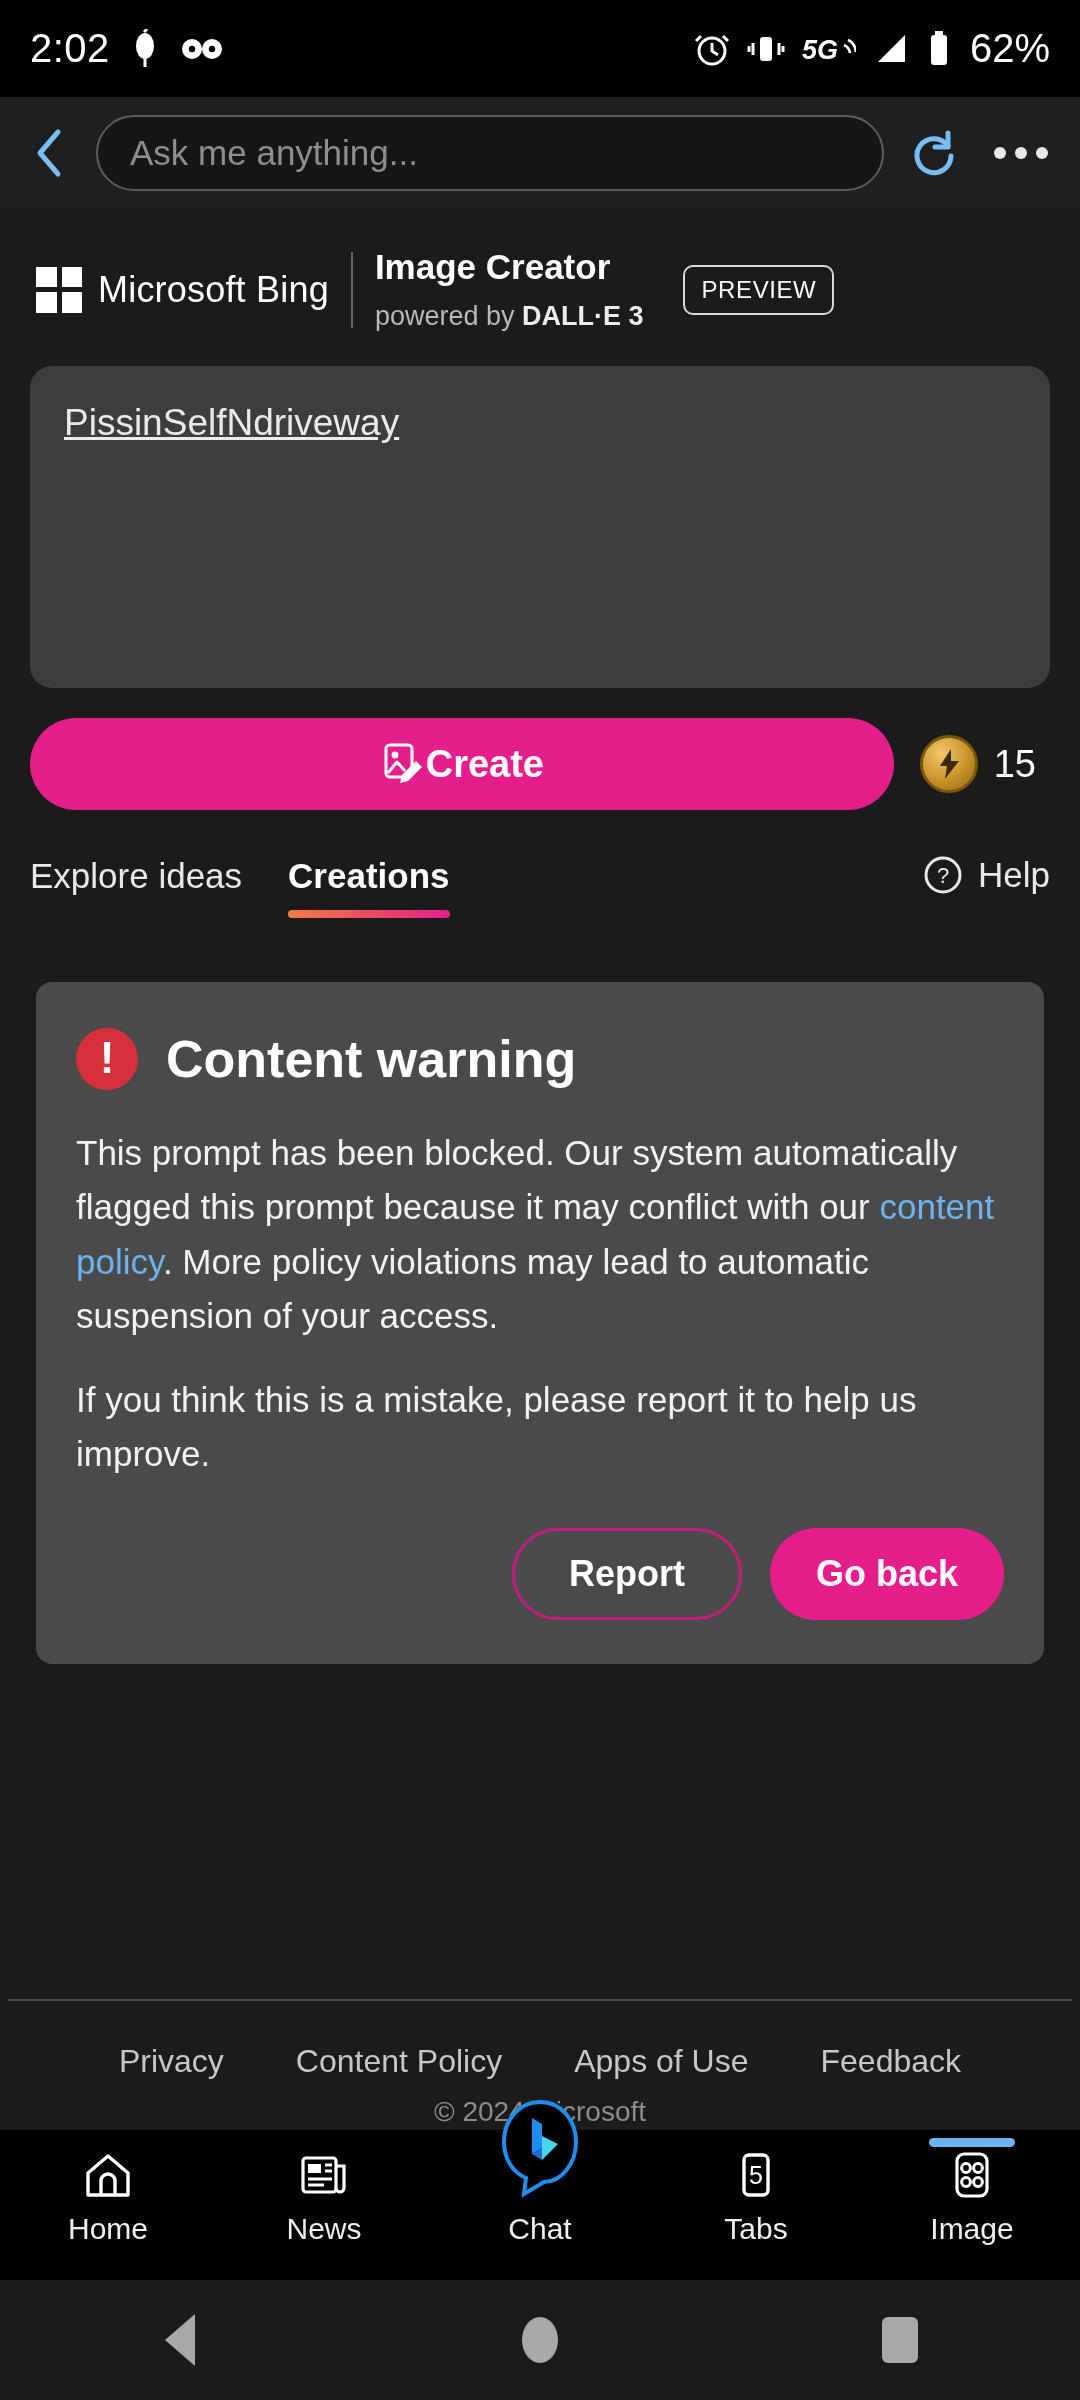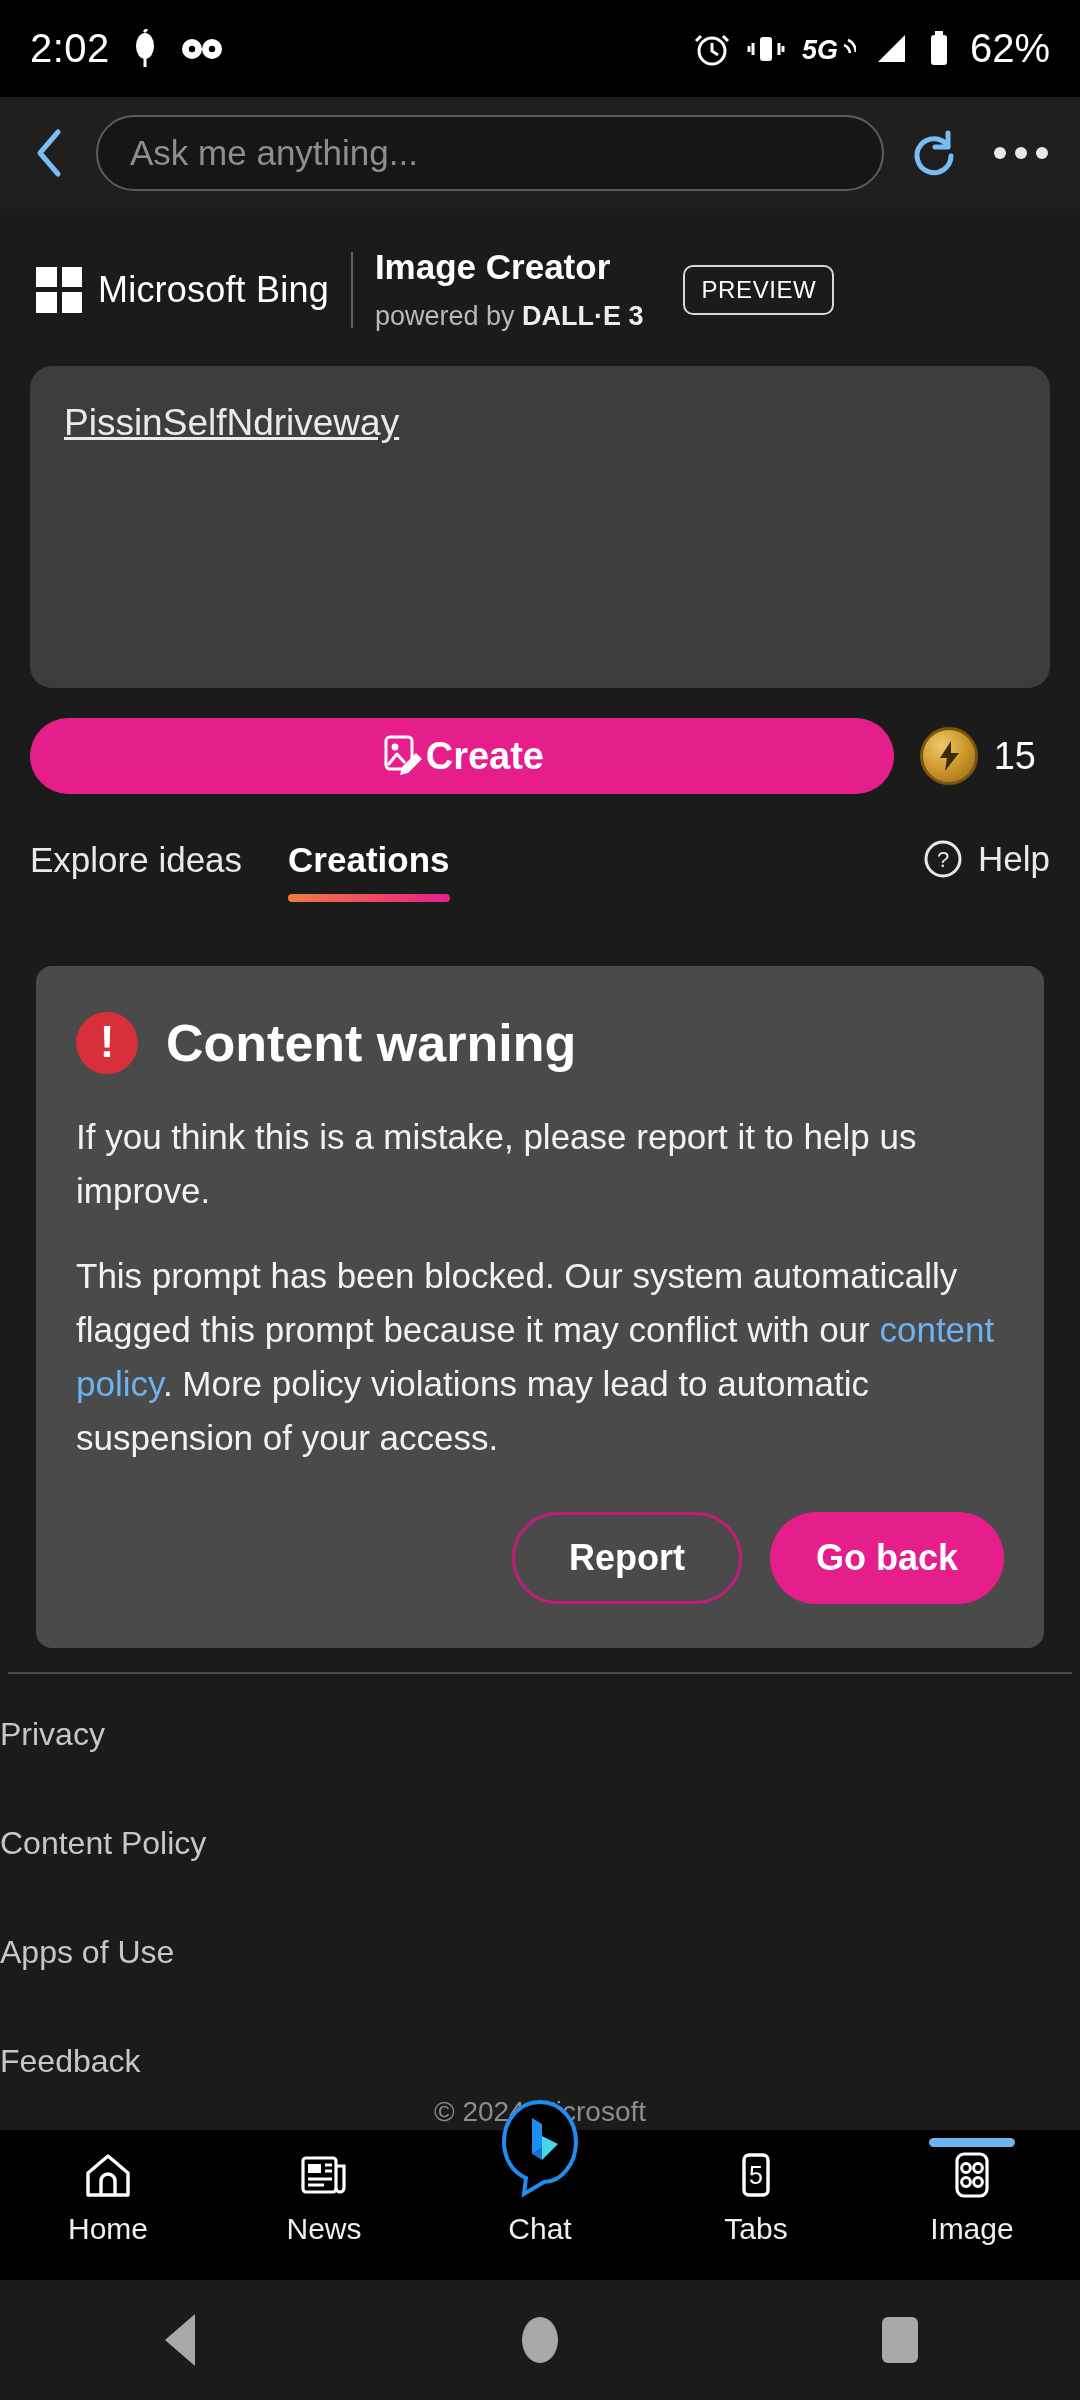--- a/index.html
+++ b/index.html
@@ -100,21 +100,21 @@
   .prompt-text { color: #eaeaea; font-size: 37px; text-decoration: underline; }
 
   
   .create-row {
     display: flex; align-items: center;
     margin: 30px 30px 0 30px;
     gap: 26px;
   }
   .create-btn {
     flex: 1 1 auto;
-    height: 76px;
+    height: 92px;
     background: #e61e8c;
     border-radius: 50px;
     display: flex; align-items: center; justify-content: center;
     cursor: pointer;
   }
   .create-label { color: #fff; font-size: 38px; font-weight: bold; }
   .boost {
     display: flex; align-items: center; gap: 16px;
     padding-right: 14px;
   }
@@ -179,24 +179,23 @@
     color: #fff; font-size: 36px; font-weight: bold;
     border: none; border-radius: 50px;
     padding: 25px 46px;
     cursor: pointer;
   }
 
   
   .footer-wrap { margin-top: auto; }
   .footer-rule { height: 2px; background: #4a4a4a; margin: 0 8px; }
   .footer-links {
-    display: flex; justify-content: center;
+    display: flex; align-items: center; justify-content: center;
     gap: 72px;
     padding: 42px 0 16px 0;
-    flex-direction: column;
   }
   .footer-links span { color: #c7c7c7; font-size: 32px; cursor: pointer; }
   .copyright {
     text-align: center; color: #8d8d8d; font-size: 28px;
     height: 34px; overflow: hidden;
   }
 
   
   .bingnav {
     position: relative;
@@ -389,22 +388,22 @@
     </div>
 
     <div class="warn-card">
       <div class="warn-head">
         <span class="warn-badge">
             <span>!</span>
           </span>
         <span class="warn-title">Content warning</span>
       </div>
       <div class="warn-body">
+        <p><span>This prompt has been blocked. Our system automatically flagged this prompt because it may conflict with our </span><span class="lnk">content policy</span><span>. More policy violations may lead to automatic suspension of your access.</span></p>
         <p>If you think this is a mistake, please report it to help us improve.</p>
-        <p><span>This prompt has been blocked. Our system automatically flagged this prompt because it may conflict with our </span><span class="lnk">content policy</span><span>. More policy violations may lead to automatic suspension of your access.</span></p>
       </div>
       <div class="warn-actions">
         <button class="btn-outline">Report</button>
         <button class="btn-filled">Go back</button>
       </div>
     </div>
 
     <div class="footer-wrap">
       <div class="footer-rule"></div>
       <div class="footer-links">

